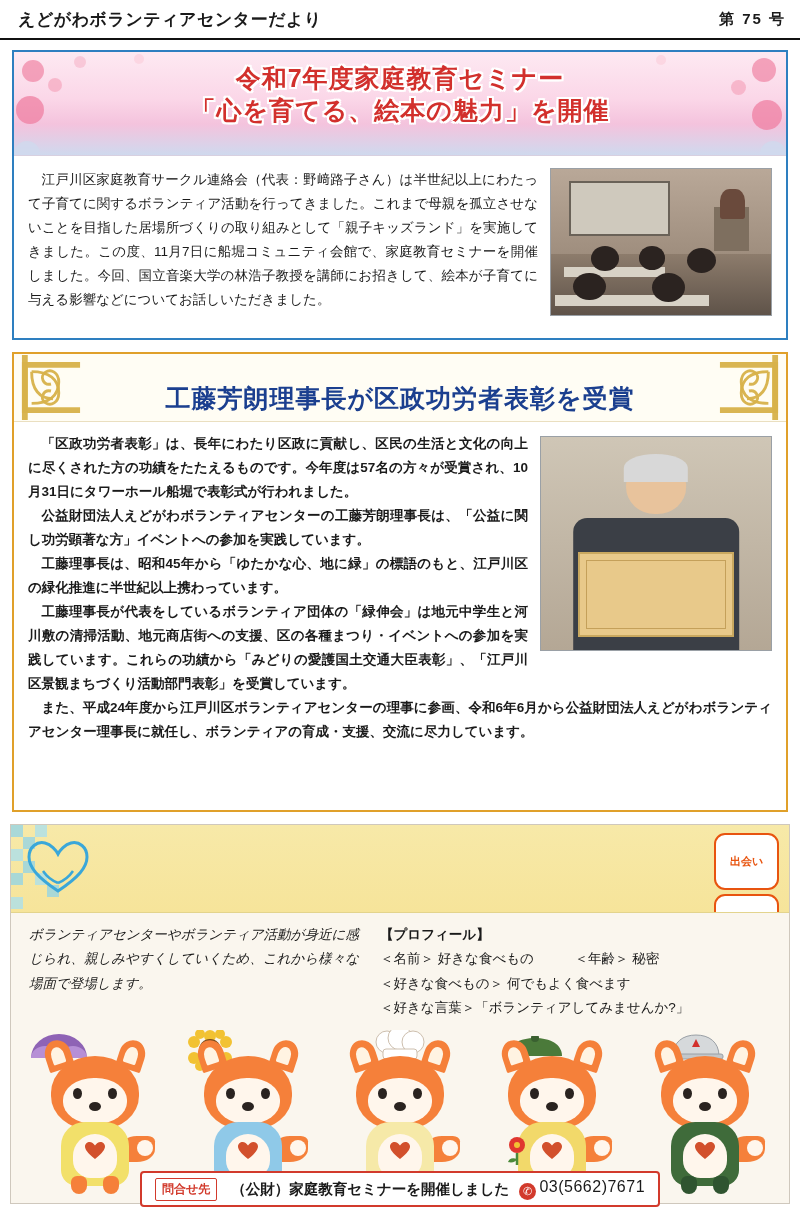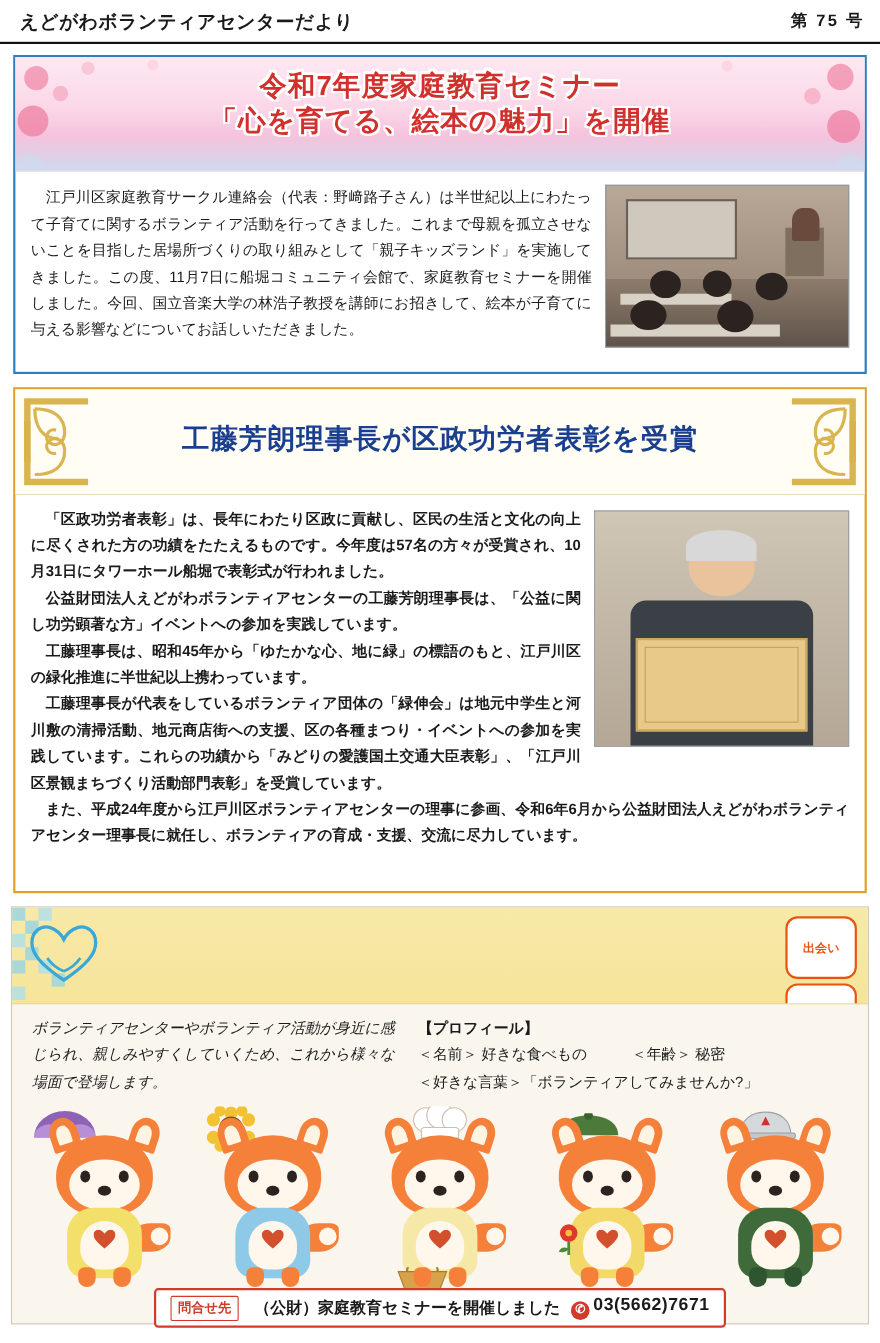--- a/index.html
+++ b/index.html
@@ -108,21 +108,21 @@
   
   .article2 {
     position: relative;
     margin: 12px 12px 0 12px;
     border: 2px solid #e0a02a;
     background: #ffffff;
     height: 460px;
   }
   .a2-banner {
     position: relative;
-    height: 96px;
+    height: 68px;
     background: #fffdf4;
     border-bottom: 1px solid #eadfc0;
     overflow: hidden;
   }
   .a2-title {
     position: relative; z-index: 3;
     text-align: center;
     padding-top: 28px;
     font-size: 25px;
     font-weight: bold;
@@ -276,21 +276,21 @@
     background: #fff;
     border: 1.5px solid #d23a2c;
     color: #d23a2c;
     font-size: 12px;
     font-weight: bold;
     padding: 2px 6px;
     border-radius: 2px;
     margin-right: 4px;
   }
   .contact-org { font-size: 14.5px; font-weight: bold; }
-  .contact-tel { font-size: 16px; font-weight: bold; letter-spacing: .5px; }
+  .contact-tel { font-size: 16px; font-weight: normal; letter-spacing: .5px; }
   .tel-icon {
     display: inline-block;
     width: 17px; height: 17px;
     border-radius: 50%;
     background: #d23a2c;
     color: #fff;
     font-size: 11px;
     line-height: 17px;
     text-align: center;
     vertical-align: -3px;
@@ -409,20 +409,21 @@
     </div>
   </div>
 
   <div class="a3-cols">
     <div class="a3-left">
       <p>ボランティアセンターやボランティア活動が身近に感じられ、親しみやすくしていくため、これから様々な場面で登場します。</p>
     </div>
     <div class="a3-right">
       <div class="profile-head">【プロフィール】</div>
       <div class="prow">＜名前＞ 好きな食べもの　　　＜年齢＞ 秘密</div>
+      <div class="prow">＜好きな食べもの＞ 何でもよく食べます</div>
       <div class="prow">＜好きな言葉＞「ボランティアしてみませんか?」</div>
     </div>
   </div>
 
   <div class="mascot-row">
 
     <div class="mascot">
       <div class="m-prop" style="left:-4px;top:4px;width:60px;height:34px;">
         <svg viewBox="0 0 60 34" width="60" height="34">
           <path d="M2 24 A28 24 0 0 1 58 24 Z" fill="#8e63b5"></path>

